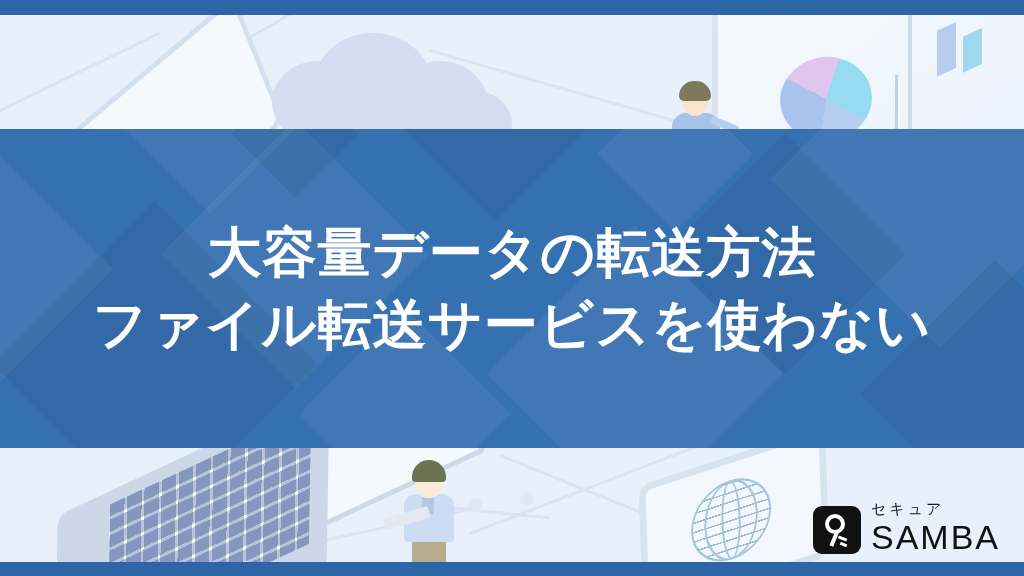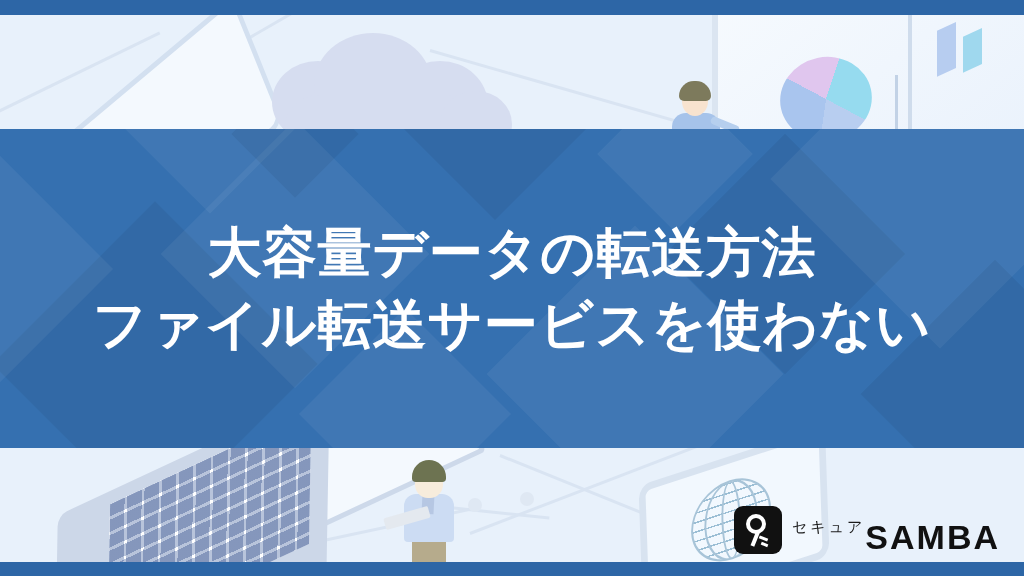--- a/index.html
+++ b/index.html
@@ -322,31 +322,31 @@
     background: #ffffff;
     transform: rotate(22deg);
   }
   .logo-mark .key-tooth2 {
     position: absolute;
     left: 27px; top: 37px;
     width: 7px; height: 3px;
     background: #ffffff;
     transform: rotate(22deg);
   }
-  .logo-text { display: flex; flex-direction: row; line-height: 1; }
+  .logo-text { display: flex; flex-direction: column; line-height: 1; }
   .logo-kana {
     font-size: 15px;
     color: #1b1b1b;
     letter-spacing: 3px;
     margin-bottom: 3px;
     font-family: "DejaVu Sans", "Liberation Sans", sans-serif;
   }
   .logo-word {
     font-size: 34px;
-    font-weight: 700;
+    font-weight: 400;
     color: #111111;
     letter-spacing: 2px;
     font-family: "Liberation Sans", "DejaVu Sans", sans-serif;
   }
 </style>
 </head>
 <body>
 
 <div id="slide">
 

